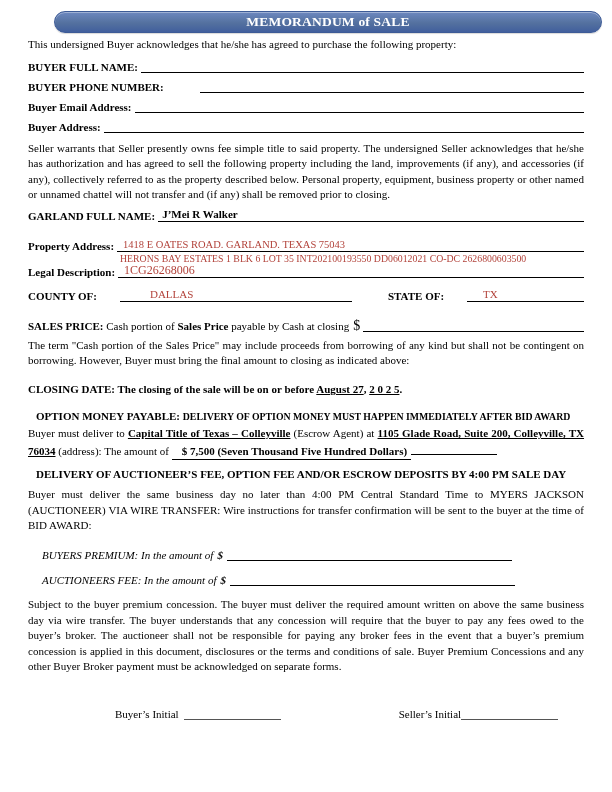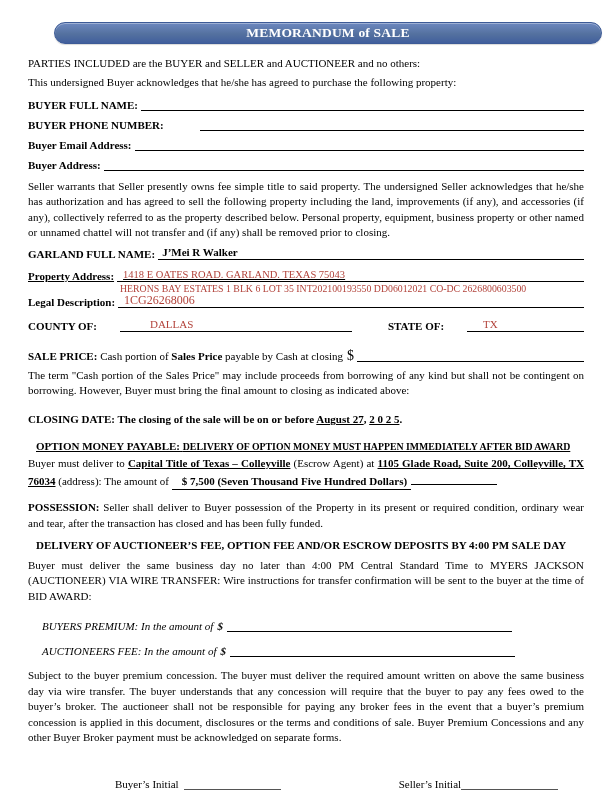--- a/index.html
+++ b/index.html
@@ -3,21 +3,21 @@
 <meta charset="utf-8">
 <style>
   html,body { margin:0; padding:0; background:#ffffff; }
   .page {
     position:relative; width:612px; height:792px; margin:0 auto;
     background:#fff; overflow:hidden; color:#000;
     font-family:"Liberation Serif", serif; font-size:11px;
   }
   
   .title-bar {
-    margin:22px 10px 0 54px; height:20px; border-radius:11px;
+    margin:11px 10px 0 54px; height:20px; border-radius:11px;
     border:1px solid var(--header-border,#3d5b97);
     background:linear-gradient(to bottom, var(--header-top,#6d88c0) 0%, #54719f 55%, var(--header-bottom,#415f9d) 100%);
     box-shadow: inset 0 1px 0 rgba(255,255,255,.35), 0 1px 1px rgba(0,0,0,.15);
     display:flex; align-items:center; justify-content:center;
   }
   .title-bar .t { color:#fff; font-weight:bold; font-size:13.5px; letter-spacing:.2px; }
   
   .content { padding:0 28px; }
   .line { line-height:15px; }
   .para { text-align:justify; line-height:15.4px; margin:0; }
@@ -46,21 +46,20 @@
 <body>
 
 <div class="page">
 
   <div class="title-bar">
     <span class="t">MEMORANDUM of SALE</span>
   </div>
 
   <div class="content">
 
-    <div class="line" style="margin-top:12px;">PARTIES INCLUDED are the BUYER and SELLER and AUCTIONEER and no others:</div>
     <div class="line" style="margin-top:4px;">This undersigned Buyer acknowledges that he/she has agreed to purchase the following property:</div>
 
     <div class="frow" style="margin-top:7px;">
       <span class="lbl b">BUYER FULL NAME:</span>
       <span class="fill"></span>
     </div>
     <div class="frow" style="margin-top:6px;gap:33px;">
       <span class="lbl b">BUYER PHONE NUMBER:</span>
       <span class="fill"></span>
     </div>
@@ -73,72 +72,68 @@
       <span class="fill"></span>
     </div>
 
     <p class="para" style="margin-top:8px;">Seller warrants that Seller presently owns fee simple title to said property. The undersigned Seller acknowledges that he/she has authorization and has agreed to sell the following property including the land, improvements (if any), and accessories (if any), collectively referred to as the property described below. Personal property, equipment, business property or other named or unnamed chattel will not transfer and (if any) shall be removed prior to closing.</p>
 
     <div class="frow" style="margin-top:5px;">
       <span class="lbl b">GARLAND FULL NAME:</span>
       <span class="fill"><span class="b" style="padding-left:4px;">J’Mei R Walker</span></span>
     </div>
 
-    <div class="frow" style="margin-top:8px;text-decoration:underline;">
+    <div class="frow" style="margin-top:16px;">
       <span class="lbl b">Property Address:</span>
       <span class="fill"><span class="red" style="padding-left:6px; font-size:10.5px;">1418 E OATES ROAD. GARLAND. TEXAS 75043</span></span>
     </div>
     <div class="line red sm" style="margin-left:92px; margin-top:1px; line-height:11px;">HERONS BAY ESTATES 1 BLK 6 LOT 35 INT202100193550 DD06012021 CO-DC 2626800603500</div>
     <div class="frow" style="margin-top:0;">
       <span class="lbl b">Legal Description:</span>
       <span class="fill"><span class="red" style="padding-left:6px; font-size:12px;">1CG26268006</span></span>
     </div>
 
     <div class="frow" style="margin-top:10px;gap:20px;">
       <span class="lbl b">COUNTY OF:</span>
       <span class="fill fixed" style="width:232px;"><span class="red" style="padding-left:30px;">DALLAS</span></span>
       <span class="lbl b" style="margin-left:16px;">STATE OF:</span>
       <span class="fill"><span class="red" style="padding-left:16px;">TX</span></span>
     </div>
 
     <div class="frow" style="margin-top:16px;">
-      <span class="lbl"><span class="b">SALE PRICE:</span>
+      <span class="lbl"><span class="b">SALES PRICE:</span>
         <span>Cash portion of</span>
         <span class="b">Sales Price</span>
         <span>payable by Cash at closing</span></span>
       <span class="dollar">$</span>
       <span class="fill"></span>
     </div>
 
     <p class="para" style="margin-top:6px;">The term "Cash portion of the Sales Price" may include proceeds from borrowing of any kind but shall not be contingent on borrowing. However, Buyer must bring the final amount to closing as indicated above:</p>
 
     <div class="line b" style="margin-top:14px;">
       <span>CLOSING DATE:</span>
       <span>The closing of the sale will be on or before</span>
       <span class="u">August 27</span><span>,</span>
       <span class="u">2 0 2 5</span><span>.</span>
     </div>
 
-    <div class="line indent8" style="margin-top:12px;text-decoration:underline;">
+    <div class="line indent8" style="margin-top:12px;">
       <span class="b">OPTION MONEY PAYABLE:</span>
       <span class="b sm">DELIVERY OF OPTION MONEY MUST HAPPEN IMMEDIATELY AFTER BID AWARD</span>
     </div>
     <p class="para" style="margin-top:2px;">
       <span>Buyer must deliver to</span>
       <span class="b u">Capital Title of Texas – Colleyville</span>
       <span>(Escrow Agent) at</span>
       <span class="b u">1105 Glade Road, Suite 200, Colleyville, TX 76034</span>
       <span>(address): The amount of</span>
       <span class="amount-seg">$ 7,500 (Seven Thousand Five Hundred Dollars)</span><span class="tail-line"></span>
     </p>
 
-    <p class="para" style="margin-top:10px;">
-      <span class="b">POSSESSION:</span>
-      <span>Seller shall deliver to Buyer possession of the Property in its present or required condition, ordinary wear and tear, after the transaction has closed and has been fully funded.</span>
-    </p>
 
     <div class="line b indent8" style="margin-top:7px;">DELIVERY OF AUCTIONEER’S FEE, OPTION FEE AND/OR ESCROW DEPOSITS BY 4:00 PM SALE DAY</div>
 
     <p class="para" style="margin-top:5px;">Buyer must deliver the same business day no later than 4:00 PM Central Standard Time to MYERS JACKSON (AUCTIONEER) VIA WIRE TRANSFER: Wire instructions for transfer confirmation will be sent to the buyer at the time of BID AWARD:</p>
 
     <div class="fee-row" style="margin-top:14px;">
       <span class="lbl">BUYERS PREMIUM: In the amount of</span>
       <span class="b" style="margin-left:4px;">$</span>
       <span class="fee-fill"></span>
     </div>

